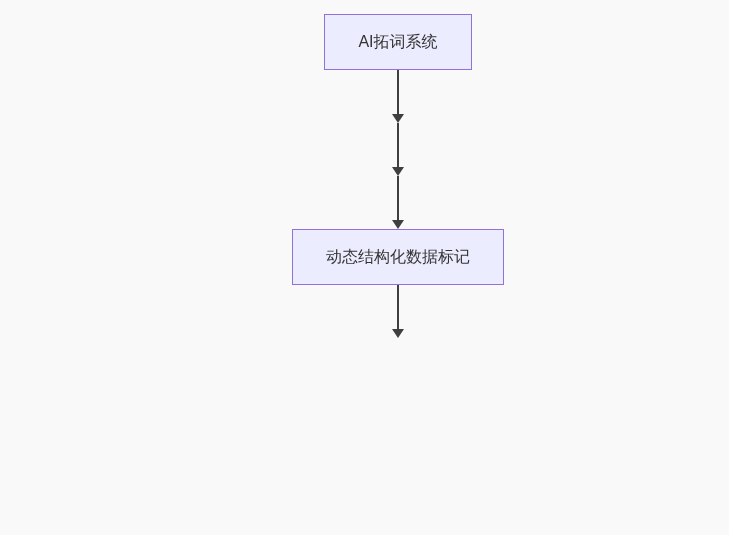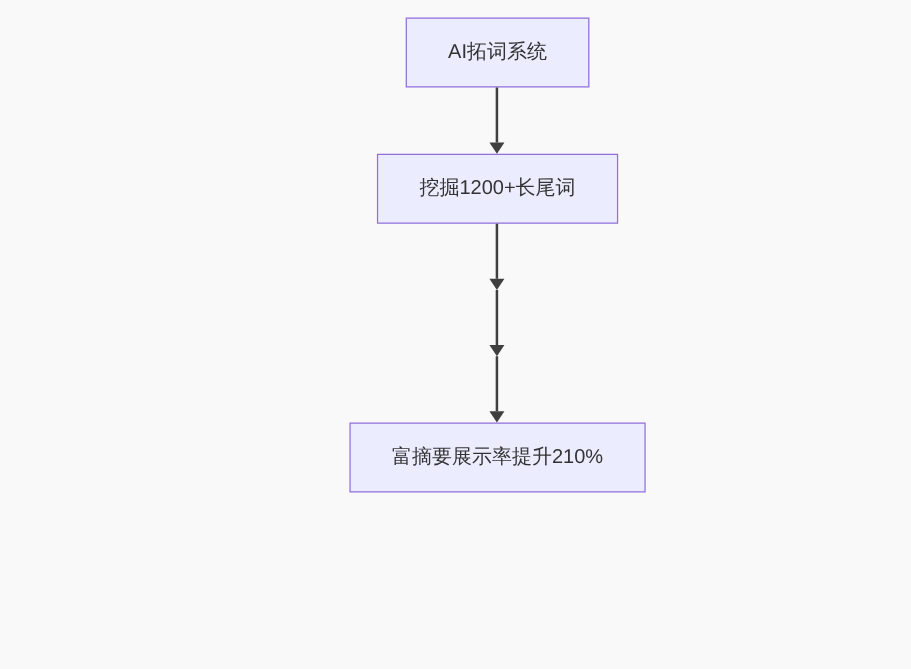--- a/index.html
+++ b/index.html
@@ -72,35 +72,34 @@
 <div class="canvas">
   <div class="diagram">
 
     <div class="node">AI拓词系统</div>
 
     <div class="arrow">
       <span class="arrow-line"></span>
       <span class="arrow-head"></span>
     </div>
 
-    <div class="node">挖掘1200+长尾词</div>
 
     <div class="arrow">
       <span class="arrow-line"></span>
       <span class="arrow-head"></span>
     </div>
 
 
     <div class="arrow">
       <span class="arrow-line"></span>
       <span class="arrow-head"></span>
     </div>
 
+    <div class="node">动态结构化数据标记</div>
 
     <div class="arrow">
       <span class="arrow-line"></span>
       <span class="arrow-head"></span>
     </div>
 
-    <div class="node">富摘要展示率提升210%</div>
 
   </div>
 </div>
 
 </body></html>

